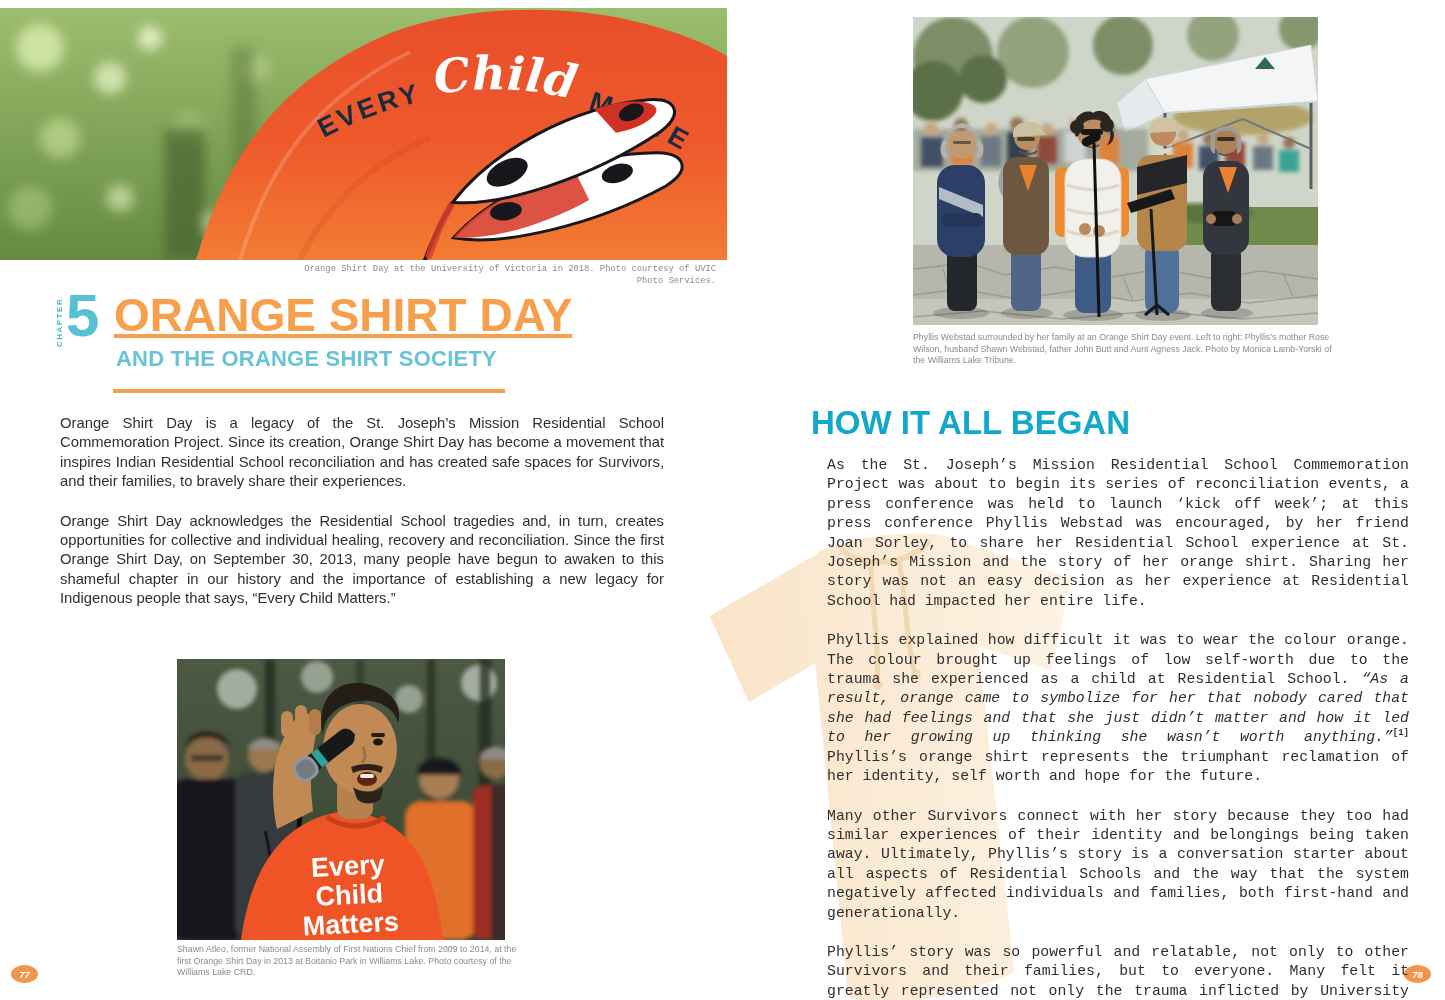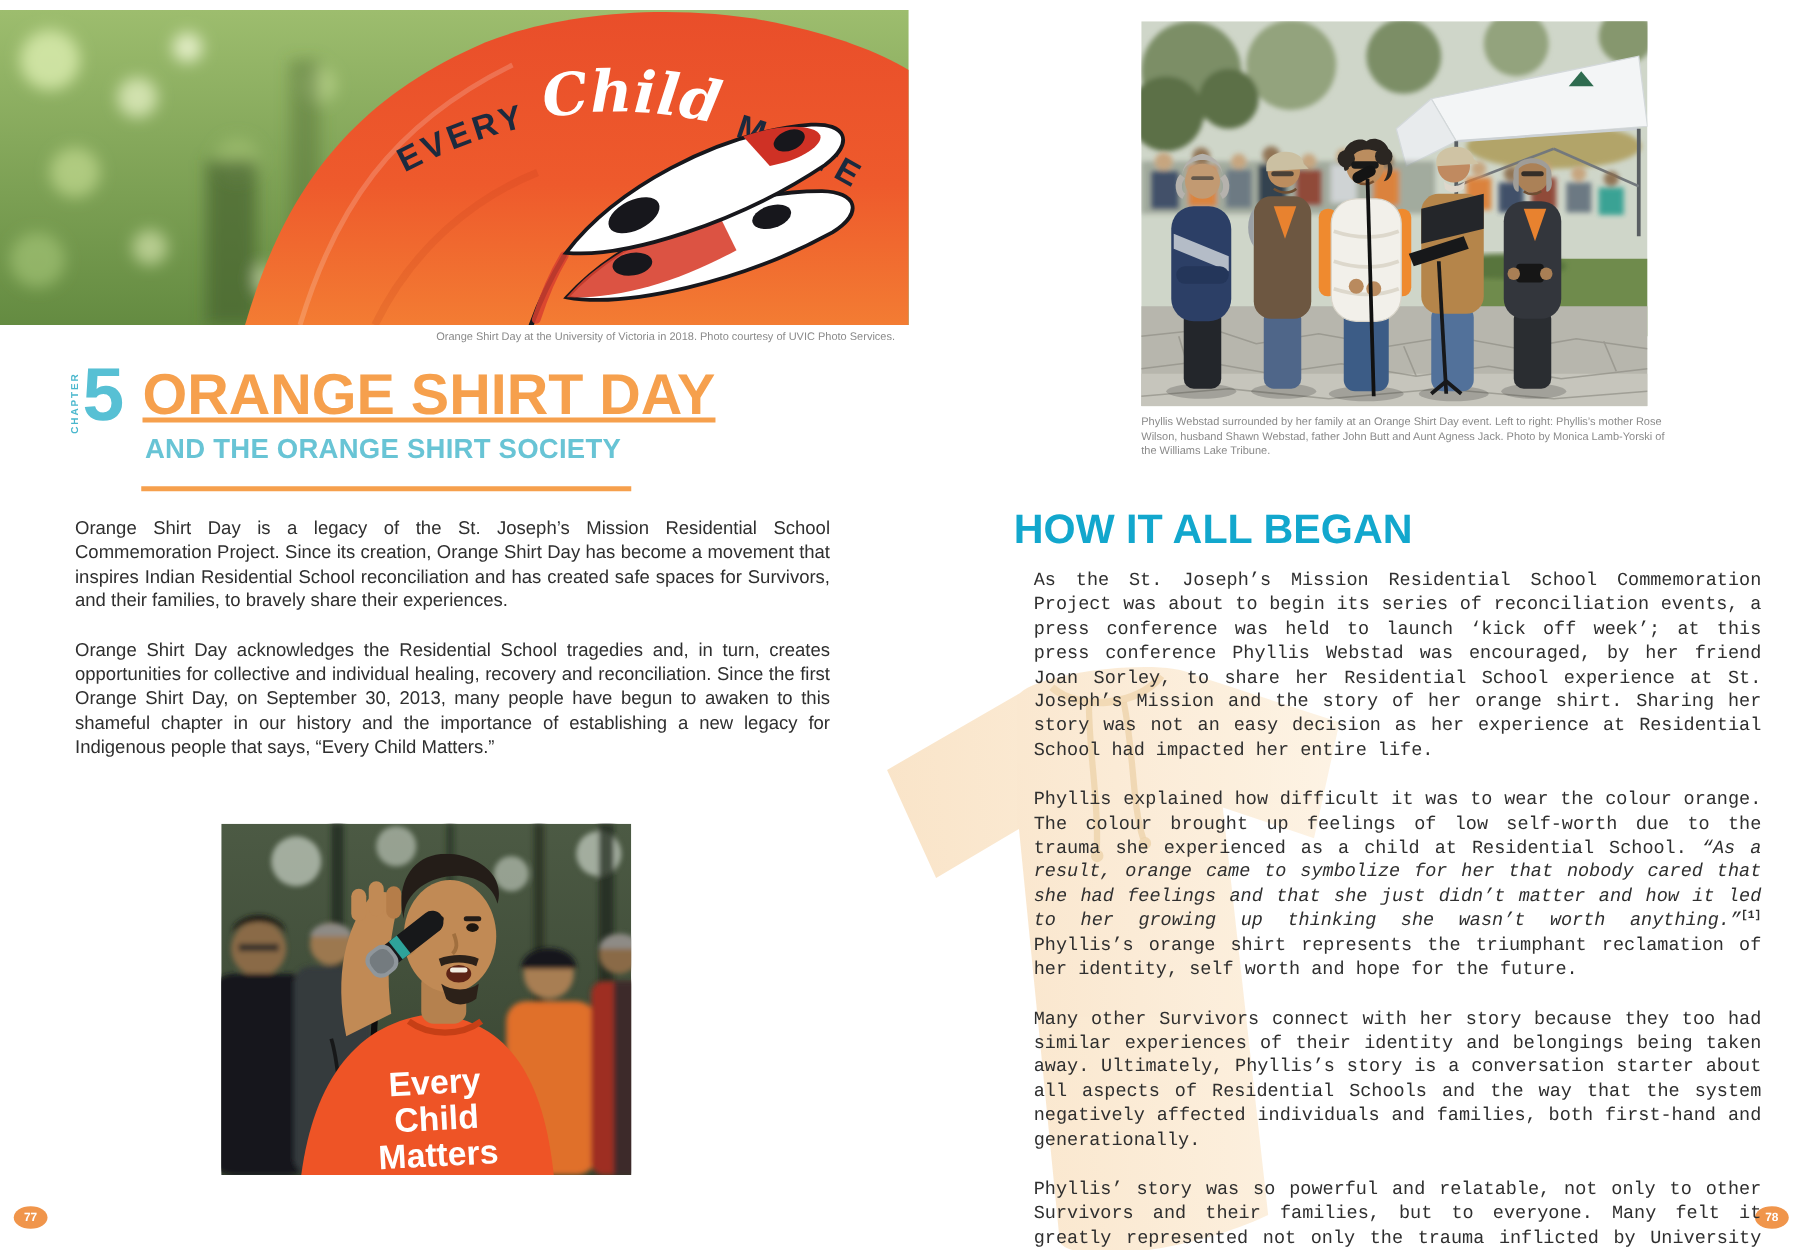--- a/index.html
+++ b/index.html
@@ -13,21 +13,21 @@
   .bodytext em{font-style:italic;}
   .bodytext sup{font-size:9px;font-weight:bold;line-height:0;}
   .kicker{writing-mode:vertical-rl;transform:rotate(180deg);font-size:8px;font-weight:bold;
           letter-spacing:1.5px;color:#49b7cd;}
   .chapnum{font-size:60px;font-weight:800;color:#57c0d4;line-height:1;}
   .chaptitle{font-size:46px;font-weight:800;color:#f6a04d;letter-spacing:0px;line-height:1;}
   .chapsub{font-size:22px;font-weight:700;color:#68c4d5;letter-spacing:0.2px;line-height:1;}
   .rule{background:#f6a04d;}
   .h2{font-size:33px;font-weight:800;color:#12a7cd;line-height:1;}
   .badge{width:27px;height:18px;border-radius:50%;background:#f0954b;color:#fff;
-         font-size:9.5px;font-weight:bold;display:flex;
+         font-size:9.5px;font-weight:bold;font-style:italic;display:flex;
          align-items:center;justify-content:center;}
   .photo{display:block;}
   .textlayer{z-index:2;}
   .wm{z-index:0;}
 </style>
 </head>
 <body>
 
 <div id="spread">
 
@@ -83,21 +83,21 @@
         <ellipse cx="66" cy="28" rx="16" ry="9" fill="#17171c"></ellipse>
         <ellipse cx="182" cy="8" rx="16" ry="9" fill="#17171c" transform="rotate(-8 182 8)"></ellipse>
       </g>
       <path d="M10,46 C60,6 150,-18 225,-6 C252,-1 256,16 228,28 C150,56 55,62 10,46 Z" fill="#ffffff" stroke="#17171c" stroke-width="3"></path>
       <ellipse cx="70" cy="30" rx="22" ry="12" fill="#17171c" transform="rotate(-12 70 30)"></ellipse>
       <path d="M170,-10 C200,-13 228,-6 230,4 C231,12 210,20 185,18 Z" fill="#cf3125"></path>
       <ellipse cx="205" cy="2" rx="13" ry="8" fill="#17171c" transform="rotate(-8 205 2)"></ellipse>
     </g>
   </svg>
 
-  <div class="abs caption right textlayer" style="left:286px;top:264px;width:430px;">Orange Shirt Day at the University of Victoria in 2018. Photo courtesy of UVIC Photo Services.</div>
+  <div class="abs caption right textlayer" style="left:286px;top:264px;width:430px;font-family:Liberation Mono, monospace;">Orange Shirt Day at the University of Victoria in 2018. Photo courtesy of UVIC Photo Services.</div>
 
   <div class="abs kicker" style="left:55px;top:299px;height:48px;">CHAPTER</div>
   <div class="abs chapnum" style="left:66px;top:286px;">5</div>
   <div class="abs chaptitle" style="left:114px;top:292px;text-decoration:underline;">ORANGE SHIRT DAY</div>
   <div class="abs chapsub" style="left:116px;top:348px;">AND THE ORANGE SHIRT SOCIETY</div>
   <div class="abs rule" style="left:113px;top:389px;width:392px;height:4px;"></div>
 
   <div class="abs bodytext textlayer" style="left:44px;top:414px;width:620px;">
     <p>Orange Shirt Day is a legacy of the St. Joseph’s Mission Residential School Commemoration Project. Since its creation, Orange Shirt Day has become a movement that inspires Indian Residential School reconciliation and has created safe spaces for Survivors, and their families, to bravely share their experiences.</p>
     <p>Orange Shirt Day acknowledges the Residential School tragedies and, in turn, creates opportunities for collective and individual healing, recovery and reconciliation. Since the first Orange Shirt Day, on September 30, 2013, many people have begun to awaken to this shameful chapter in our history and the importance of establishing a new legacy for Indigenous people that says, “Every Child Matters.”</p>
@@ -171,20 +171,21 @@
       <rect x="110" y="81" width="24" height="24" rx="9" fill="#8f969b"></rect>
       <rect x="113" y="84" width="18" height="18" rx="7" fill="#6d7478" opacity=".8"></rect>
     </g>
     <g transform="rotate(-3 172 232)" font-family="Liberation Sans, sans-serif" font-weight="bold" font-size="27" fill="#ffffff" text-anchor="middle">
       <text x="172" y="216">Every</text>
       <text x="172" y="245">Child</text>
       <text x="172" y="274">Matters</text>
     </g>
   </svg>
 
+  <div class="abs caption textlayer" style="left:177px;top:944px;width:340px;">Shawn Atleo, former National Assembly of First Nations Chief from 2009 to 2014, at the first Orange Shirt Day in 2013 at Boitanio Park in Williams Lake. Photo courtesy of the Williams Lake CRD.</div>
 
   <div class="abs badge" style="left:11px;top:965px;">77</div>
 
   <svg class="abs wm" style="left:688px;top:522px;" width="440" height="478" viewBox="0 0 440 478">
     <defs>
       <linearGradient id="gWm" x1="0" y1="0" x2="1" y2="0">
         <stop offset="0" stop-color="#f9e2c4"></stop>
           <stop offset="1" stop-color="#fdf2e2"></stop>
       </linearGradient>
     </defs>

